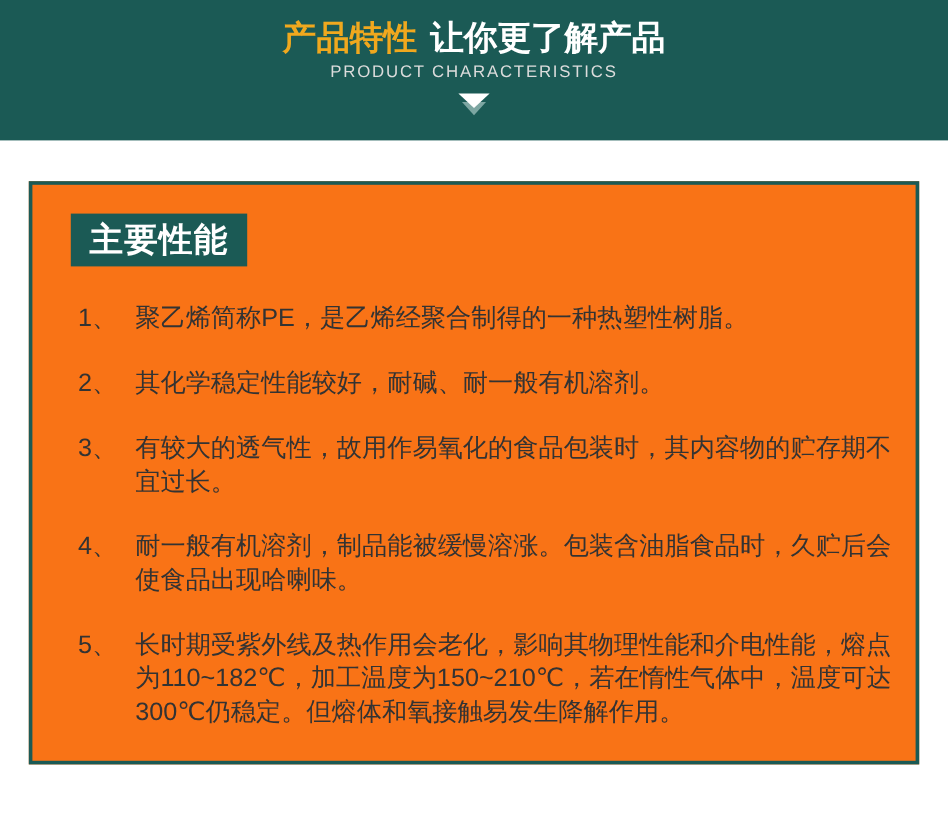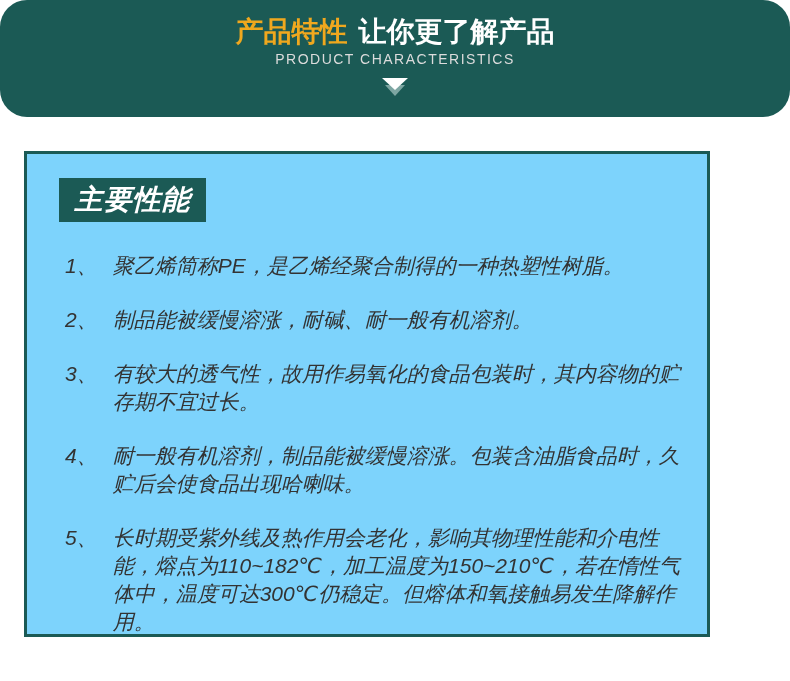--- a/index.html
+++ b/index.html
@@ -9,21 +9,21 @@
     font-family: "Liberation Sans", "DejaVu Sans", sans-serif;
     overflow: hidden;
   }
   .page { position: relative; width: 790px; height: 681px; background: #ffffff; }
 
   
   .band {
     position: absolute; top: 0; left: 0;
     width: 790px; height: 117px;
     background: #1B5A55;
-    display: flex; flex-direction: column; align-items: center; border-radius: 27px;
+    display: flex; flex-direction: column; align-items: center;
   }
   .title-row {
     margin-top: 14px;
     line-height: 36px;
     font-size: 28px; font-weight: bold;
     white-space: nowrap;
   }
   .title-highlight { color: #F0A81E; margin-right: 11px; }
   .title-rest { color: #ffffff; }
   .subtitle {
@@ -43,25 +43,24 @@
   }
   .tri-front {
     top: 0;
     border-left: 13px solid transparent; border-right: 13px solid transparent;
     border-top: 12px solid #ffffff;
   }
 
   
   .card {
     position: absolute; left: 24px; top: 151px;
-    width: 686px; height: 486px;
+    width: 742px; height: 486px;
     box-sizing: border-box;
     border: 3px solid #1B5A55;
-    background: #7dd3fc;
-    font-style: italic;
+    background: #f97316;
   }
   .badge {
     position: absolute; left: 32px; top: 24px;
     width: 147px; height: 44px;
     background: #1B5A55;
     color: #ffffff;
     font-size: 28px; font-weight: bold;
     letter-spacing: 1px;
     display: flex; align-items: center; justify-content: center;
   }
@@ -96,21 +95,21 @@
   <div class="card">
     <div class="badge">主要性能</div>
 
     <div class="feature-list">
       <div class="item">
         <span class="num">1、</span>
         <span class="txt">聚乙烯简称PE，是乙烯经聚合制得的一种热塑性树脂。</span>
       </div>
       <div class="item">
         <span class="num">2、</span>
-        <span class="txt">制品能被缓慢溶涨，耐碱、耐一般有机溶剂。</span>
+        <span class="txt">其化学稳定性能较好，耐碱、耐一般有机溶剂。</span>
       </div>
       <div class="item">
         <span class="num">3、</span>
         <span class="txt">有较大的透气性，故用作易氧化的食品包装时，其内容物的贮存期不宜过长。</span>
       </div>
       <div class="item">
         <span class="num">4、</span>
         <span class="txt">耐一般有机溶剂，制品能被缓慢溶涨。包装含油脂食品时，久贮后会使食品出现哈喇味。</span>
       </div>
       <div class="item">

